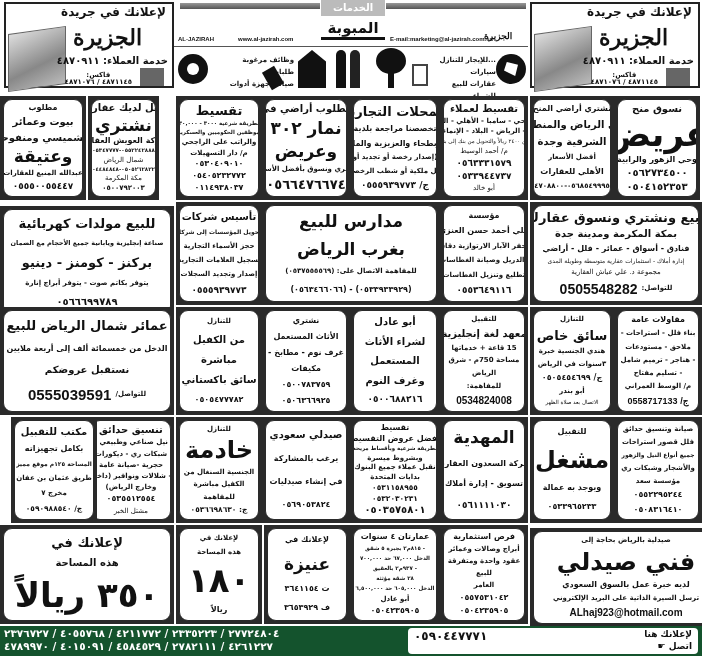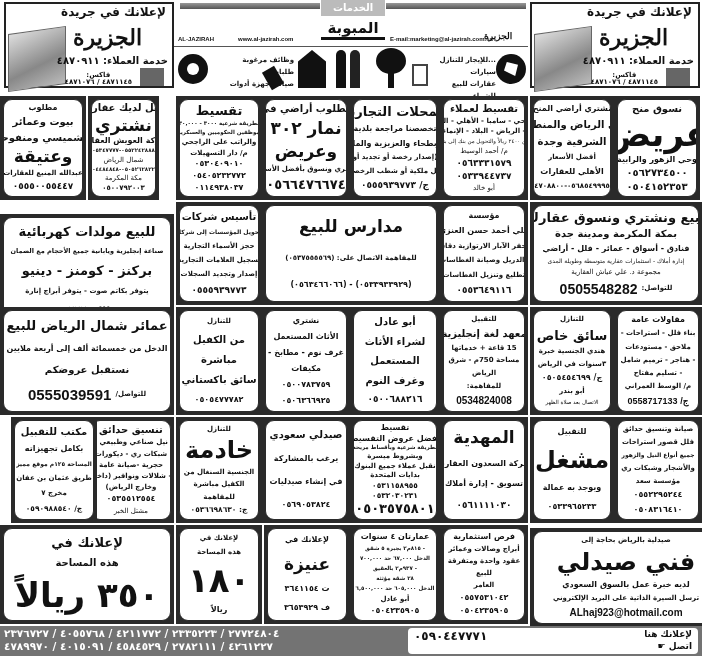--- a/index.html
+++ b/index.html
@@ -34,21 +34,21 @@
 
   .hdr-mid { position: absolute; top: 0; left: 174px; width: 354px; height: 92px; }
   .hdr-bar { position: absolute; top: 3px; height: 6px; background: linear-gradient(#999,#555); }
   .hdr-badge { position: absolute; left: 147px; top: 0; width: 64px; height: 40px; }
   .hdr-badge .top { height: 16px; background: #bbb; color: #fff; font-size: 10px; font-weight: bold; text-align: center; line-height: 16px; }
   .hdr-badge .bot { height: 24px; background: #fff; font-size: 15px; font-weight: bold; text-align: center; line-height: 24px; border-bottom: 3px solid #111; }
   .hdr-line { position: absolute; top: 46px; left: 0; width: 354px; border-top: 1px solid #555; }
   .hdr-small { position: absolute; top: 36px; font-size: 6px; font-family: "Liberation Sans", sans-serif; direction: ltr; font-weight: bold; }
 
   
-  .footer { position: absolute; top: 626px; left: 0; width: 702px; height: 30px; background: #737373; }
+  .footer { position: absolute; top: 626px; left: 0; width: 702px; height: 30px; background: #14532d; }
   .footer .nums { position: absolute; left: 4px; top: 1px; width: 400px; color: #fff; font-size: 10.5px; font-weight: bold; line-height: 13px; letter-spacing: 0.5px; text-align: left; direction: ltr; }
   .footer .call { position: absolute; right: 4px; top: 2px; width: 290px; height: 26px; background: #fff; border-radius: 4px; }
   .footer .call .num { position: absolute; left: 6px; top: 1px; font-size: 12px; font-weight: bold; direction: ltr; }
   .footer .call .lbl1 { position: absolute; right: 6px; top: 1px; font-size: 9px; font-weight: bold; }
   .footer .call .lbl2 { position: absolute; right: 6px; top: 13px; font-size: 9px; font-weight: bold; }
 </style>
 </head>
 <body>
 
 <div class="hdr-ad" style="left:4px;">
@@ -213,35 +213,36 @@
     <div class="t s b">علي أحمد حسن العنزي</div>
     <div class="t xs b">لحفر الآبار الارتوازية دقاق</div>
     <div class="t xs b">والدريل وصيانة الغطاسات</div>
     <div class="t xs b">تطليع وتنزيل الغطاسات</div>
     <div class="t ph" style="font-size:9px;">٠٥٥٣٦٤٩١١٦</div>
   </div>
 </div>
 <div class="cell" style="left:262px;top:202px;width:178px;height:103px;">
   <div class="card">
     <div class="t xl b" style="letter-spacing:4px;">مدارس للبيع</div>
+    <div class="t xl b" style="letter-spacing:4px;">بغرب الرياض</div>
     <div class="t xs b">للمفاهمة الاتصال على: (٠٥٣٧٥٥٥٥٦٩)</div>
     <div class="t ph" style="font-size:8px;">(٠٥٣٣٩٣٣٩٢٩) - (٠٥٦٣٤٦٦٠٦٦)</div>
   </div>
 </div>
 <div class="cell" style="left:176px;top:202px;width:86px;height:103px;">
   <div class="card">
     <div class="t m b">تأسيس شركات</div>
     <div class="t xs b" style="font-size:6px;">وتحويل المؤسسات إلى شركات</div>
     <div class="t xs b">حجز الأسماء التجارية</div>
     <div class="t xs b">تسجيل العلامات التجارية</div>
     <div class="t xs b">إصدار وتجديد السجلات</div>
     <div class="t ph" style="font-size:9px;">٠٥٥٥٩٣٩٧٧٣</div>
   </div>
 </div>
-<div class="cell" style="left:0px;top:214px;width:174px;height:112px;">
+<div class="cell" style="left:0px;top:206px;width:174px;height:112px;">
   <div class="card">
     <div class="t l b">للبيع مولدات كهربائية</div>
     <div class="t xs b" style="font-size:6.5px;">صناعة إنجليزية ويابانية جميع الأحجام مع الضمان</div>
     <div class="t l b">بركنز - كومنز - دينيو</div>
     <div class="t xs b">يتوفر بكاتم صوت - يتوفر أبراج إنارة</div>
     <div class="t ph">٠٥٦٦٦٩٩٧٨٩</div>
   </div>
 </div>
 
 <div class="cell" style="left:614px;top:307px;width:88px;height:108px;">
@@ -347,21 +348,21 @@
 <div class="cell" style="left:350px;top:417px;width:90px;height:106px;">
   <div class="card">
     <div class="t s b">تقسيط</div>
     <div class="t s b">أفضل عروض التقسيط</div>
     <div class="t xs b" style="font-size:5.5px;">بطريقة شرعية وبأقساط مريحة</div>
     <div class="t xs b">وبشروط ميسرة</div>
     <div class="t xs b">نقبل عملاء جميع البنوك</div>
     <div class="t xs b">بدايات المتحدة</div>
     <div class="t ph" style="font-size:7.5px;">٠٥٣١١٥٨٩٥٥</div>
     <div class="t ph" style="font-size:7.5px;">٠٥٣٢٠٣٠٢٣١</div>
-    <div class="t ph" style="font-size:13px;">٠٥٠٣٥٧٥٨٠١</div>
+    <div class="t ph" style="font-size:10px;">٠٥٠٣٥٧٥٨٠١</div>
   </div>
 </div>
 <div class="cell" style="left:262px;top:417px;width:88px;height:106px;">
   <div class="card">
     <div class="t m b">صيدلي سعودي</div>
     <div class="t s b">يرغب بالمشاركة</div>
     <div class="t s b">في إنشاء صيدليات</div>
     <div class="t ph" style="font-size:8px;">٠٥٦٩٠٥٣٨٢٤</div>
   </div>
 </div>

